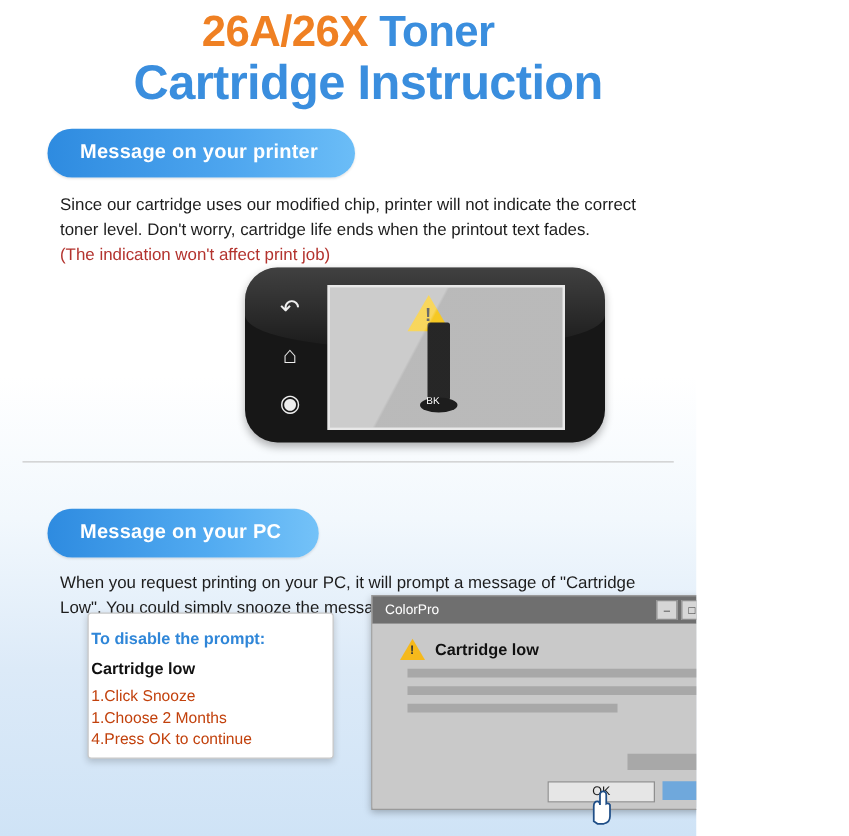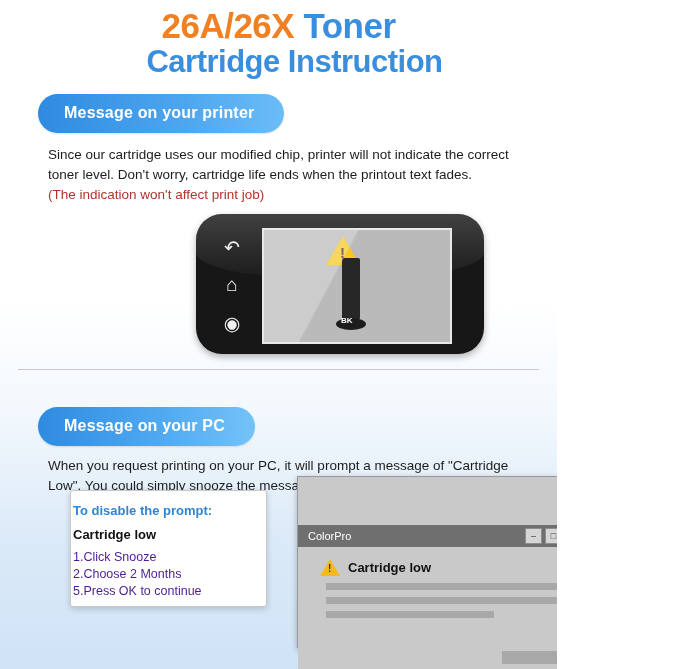--- a/index.html
+++ b/index.html
@@ -26,21 +26,21 @@
   .title-wrap {
     text-align: center;
     padding-top: 6px;
   }
   .title-line {
     font-weight: bold;
     letter-spacing: -0.5px;
     line-height: 1.12;
   }
   .title-line1 { font-size: 35px; }
-  .title-line2 { font-size: 31px; padding-left: 32px; }
+  .title-line2 { font-size: 39px; padding-left: 32px; }
   .t-orange { color: #ef8023; }
   .t-blue   { color: #3a8ede; }
 
   
   .pill {
     display: inline-block;
     margin-left: 38px;
     padding: 10px 30px 11px 26px;
     border-radius: 26px;
     background: linear-gradient(90deg, #2e8be0 0%, #4ea6ef 60%, #6bbdf7 100%);
@@ -142,21 +142,21 @@
     height: 12px;
     border-radius: 50%;
     background: #111111;
   }
   .cart-label {
     position: absolute;
     left: 77px;
     top: 86px;
     font-size: 8px;
     color: #ffffff;
-    font-weight: bold;
+    font-weight: normal;
     z-index: 3;
   }
   .warn-tri {
     position: absolute;
     left: 62px;
     top: 6px;
     width: 0; height: 0;
     border-left: 17px solid transparent;
     border-right: 17px solid transparent;
     border-bottom: 29px solid #f5c518;
@@ -183,21 +183,20 @@
     box-shadow: 0 2px 6px rgba(0,0,0,0.28);
   }
   .pc-titlebar {
     height: 22px;
     background: #6f6f6f;
     display: flex;
     align-items: center;
     padding: 0 4px 0 10px;
     color: #ffffff;
     font-size: 11px;
-    margin-top: 48px;
   }
   .pc-title-text { flex: 1; }
   .win-btn {
     width: 15px;
     height: 14px;
     margin-left: 3px;
     background: #d6d6d6;
     border: 1px solid #8d8d8d;
     font-size: 9px;
     color: #333;
@@ -305,21 +304,21 @@
     margin-bottom: 9px;
   }
   .callout-sub {
     font-weight: bold;
     font-size: 13px;
     color: #111;
     margin-bottom: 7px;
   }
   .callout-step {
     font-size: 12.5px;
-    color: #4c1d95;
+    color: #c2410c;
     line-height: 1.35;
   }
   .cone {
     position: absolute;
     left: 265px;
     top: 478px;
     width: 0; height: 0;
     z-index: 1;
     border-top: 0 solid transparent;
   }
@@ -397,17 +396,17 @@
       <svg class="cursor" viewBox="0 0 22 30">
         <path d="M6 26 L6 14 Q6 10 9 10 Q11 10 11 13 L11 5 Q11 2 13.5 2 Q16 2 16 5 L16 12 Q18 11 19 13 L19 22 Q19 27 14 28 L9 28 Z" fill="#ffffff" stroke="#1f4e87" stroke-width="1.4"></path>
       </svg>
     </div>
   </div>
 
   <div class="callout">
     <div class="callout-title">To disable the prompt:</div>
     <div class="callout-sub">Cartridge low</div>
     <div class="callout-step">1.Click Snooze</div>
-    <div class="callout-step">2.Choose 2 Months</div>
-    <div class="callout-step">5.Press OK to continue</div>
+    <div class="callout-step">1.Choose 2 Months</div>
+    <div class="callout-step">4.Press OK to continue</div>
   </div>
 
 </div>
 
 </body></html>

